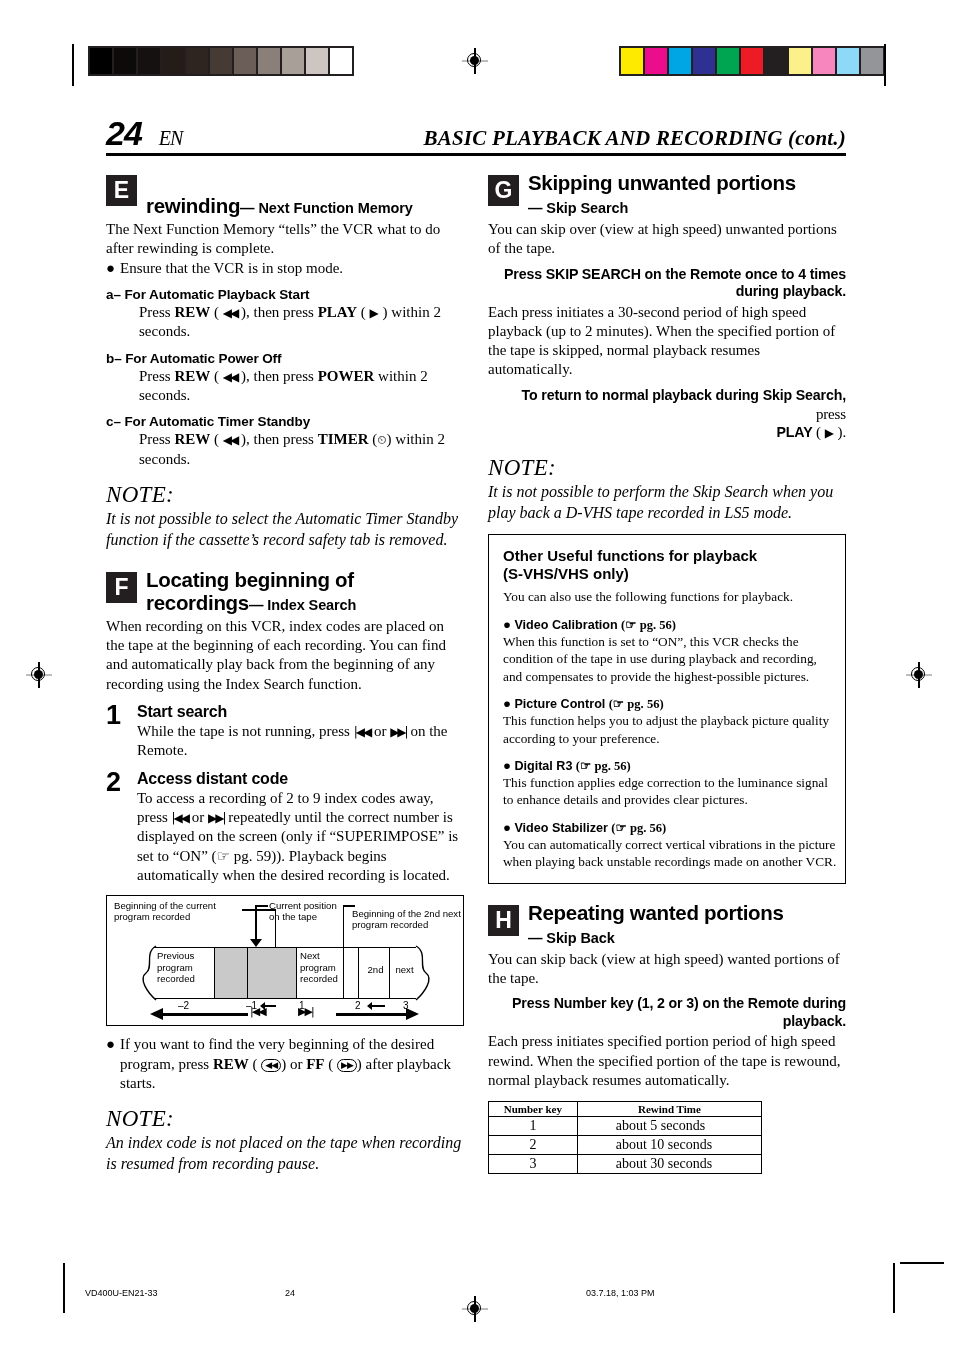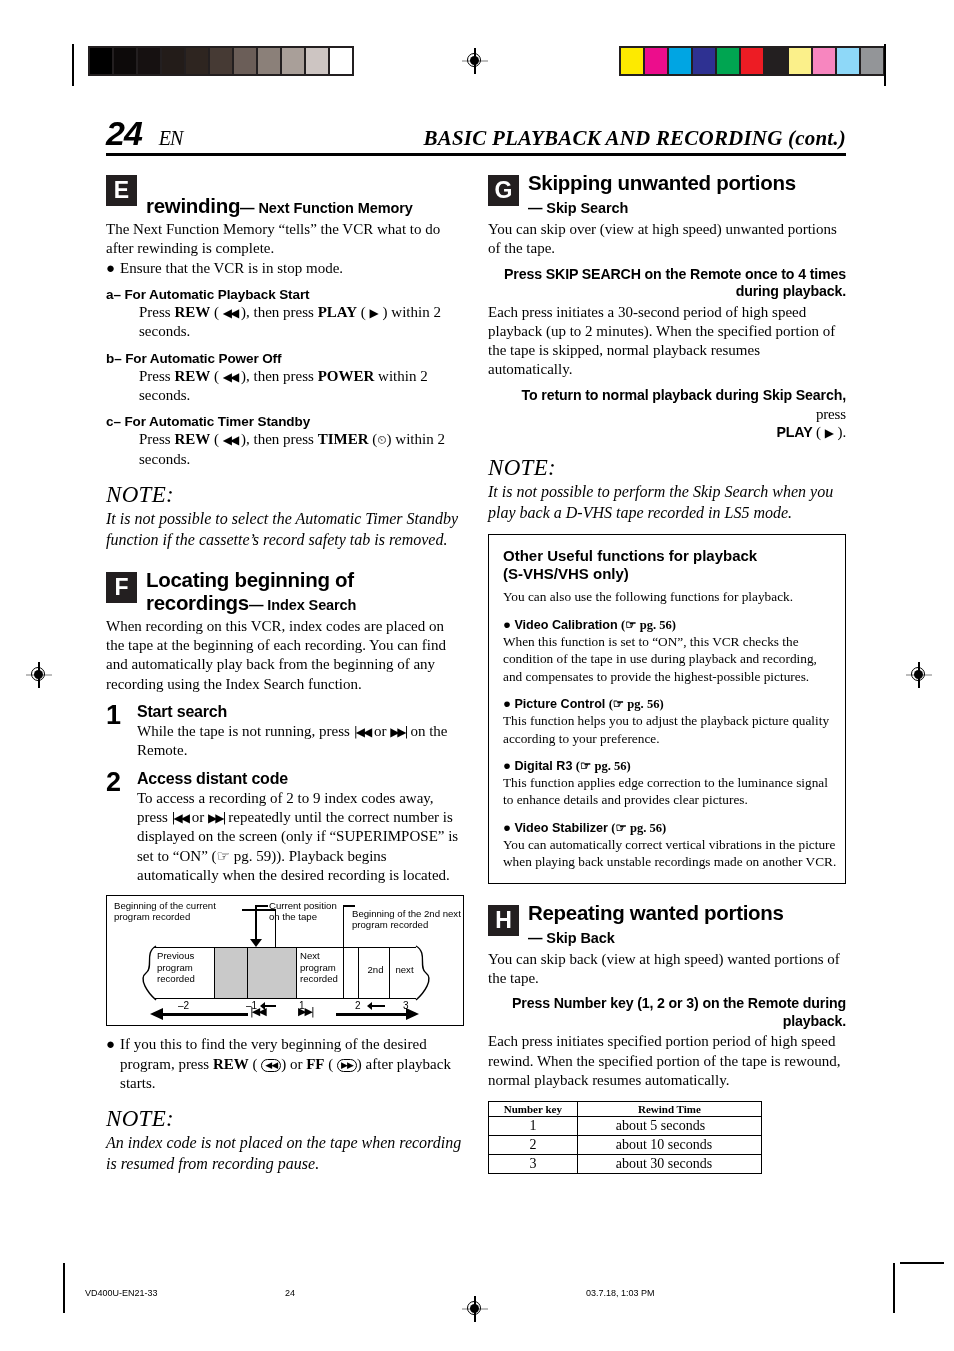--- a/index.html
+++ b/index.html
@@ -324,21 +324,21 @@
 
         <div class="axis" style="left:184px;top:104px;font-family:'DejaVu Sans',sans-serif;font-size:11px;letter-spacing:-2px;">▶▶|</div>
         <div class="arrowbar" style="left:222px;top:112px;width:72px;"></div>
         <div class="tri" style="left:292px;top:107px;border-top:6px solid transparent;border-bottom:6px solid transparent;border-left:13px solid #000;"></div>
       </div>
     </div>
 
     <div class="bullet" style="margin-top:9px;">
       <span class="dot">●</span>
       <span>
-        <span>If you this to find the very beginning of the desired program, press </span><b>REW</b>
+        <span>If you want to find the very beginning of the desired program, press </span><b>REW</b>
         ( <span class="key">◀◀</span><span>) or </span><b>FF</b>
         ( <span class="key">▶▶</span><span>) after playback starts.</span>
       </span>
     </div>
 
     <div class="note-h">NOTE:</div>
     <div class="note-b">An index code is not placed on the tape when recording is resumed from recording pause.</div>
   </div>
 
   <div class="col" id="colR">

